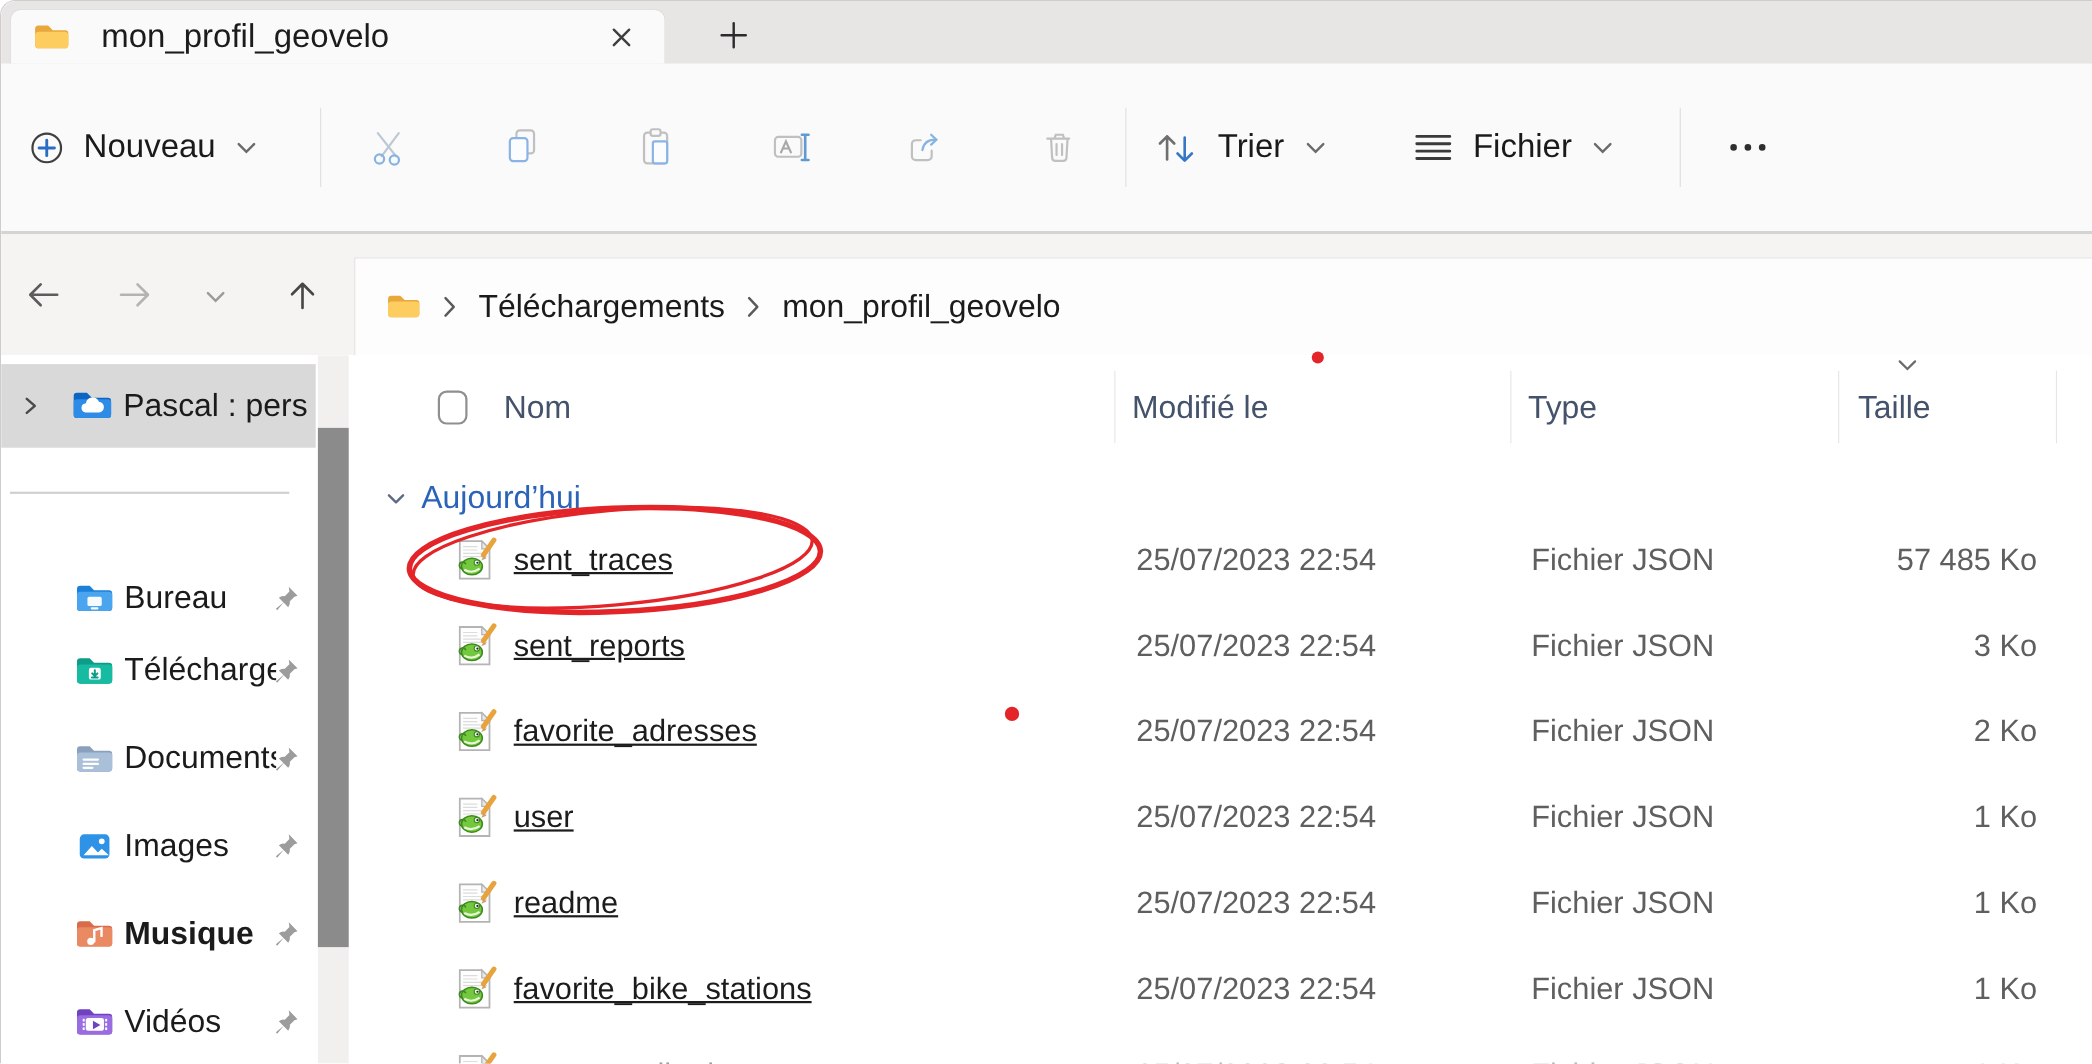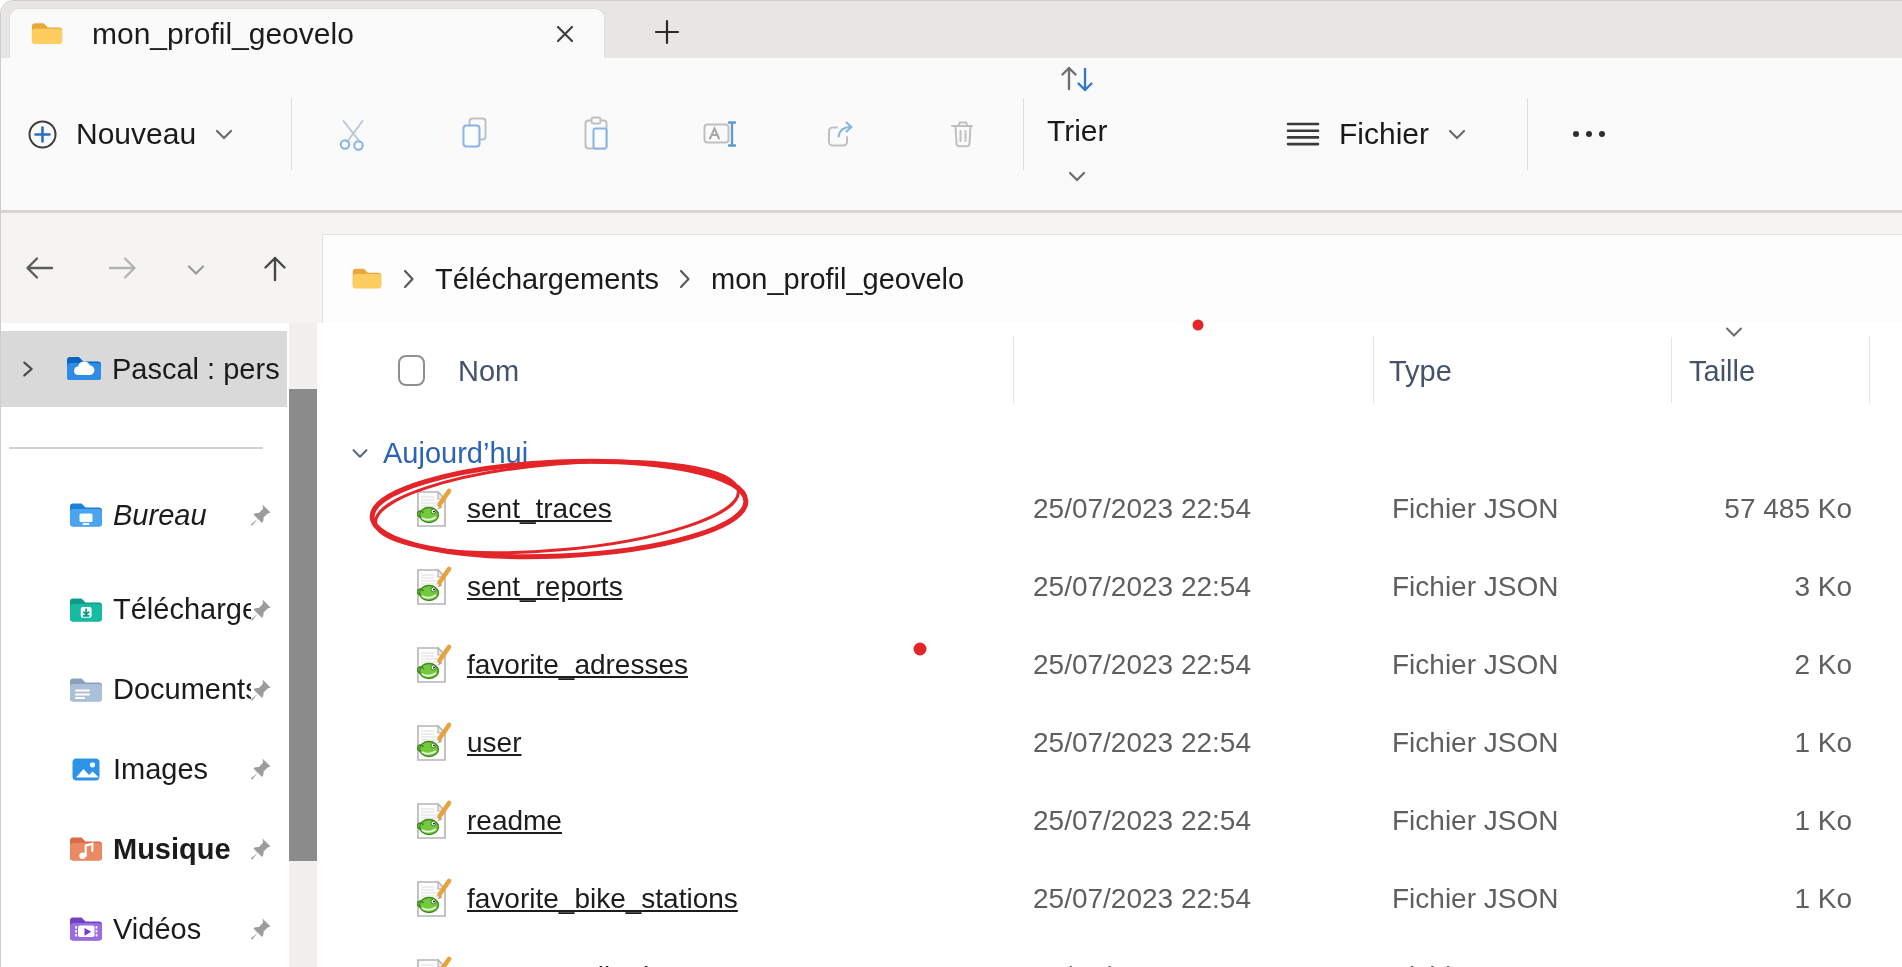--- a/index.html
+++ b/index.html
@@ -18,21 +18,21 @@
   .newtab{position:absolute;left:645px;top:12px;width:42px;height:38px;display:flex;align-items:center;justify-content:center;}
 
   
   .toolbar{position:absolute;left:0;top:57px;width:100%;height:152px;background:#fafafa;border-bottom:3px solid #d6d4d3;box-sizing:content-box;}
   .tb-group{position:absolute;top:0;height:152px;display:flex;align-items:center;}
   .tb-new{left:24px;gap:16px;}
   .tb-label{font-size:30px;color:#1a1a1a;white-space:nowrap;}
   .tb-sep{position:absolute;top:40px;width:1px;height:72px;background:#e0dedd;}
   .tb-tools{left:334px;gap:84px;}
   .tool-btn{width:38px;height:38px;}
-  .tb-sort{left:1046px;gap:16px;flex-direction:column;}
+  .tb-sort{left:1046px;gap:16px;}
   .tb-view{left:1282px;gap:16px;}
   .tb-more{left:1556px;width:64px;justify-content:center;}
 
   
   .navbar{position:absolute;left:0;top:212px;width:100%;height:110px;background:#f5f4f3;}
   .nav-btn{position:absolute;top:36px;width:38px;height:38px;}
   .addressbar{position:absolute;left:321px;top:21px;right:0;bottom:0;background:#fdfdfd;
               border-left:1px solid #e5e3e2;border-top:1px solid #e5e3e2;
               display:flex;align-items:center;padding-left:28px;gap:15px;}
   .crumb{font-size:29px;color:#1b1b1b;white-space:nowrap;}
@@ -269,21 +269,21 @@
           <svg width="38" height="38" viewBox="0 0 38 38">
               <path d="M2 10q0-3 3-3h9l4.5 4.5H33q3 0 3 3V27q0 3-3 3H5q-3 0-3-3z" fill="#0b66c3"></path>
               <rect x="2" y="13" width="34" height="17" rx="3" fill="#2e8be6"></rect>
               <path d="M12.5 25a4.3 4.3 0 0 1 .6-8.5 6.2 6.2 0 0 1 11.8-1.3 4.8 4.8 0 0 1-.7 9.8z" fill="#fff"></path>
             </svg>
         </span>
         <span class="s-label">Pascal : perso</span>
       </div>
       <div class="side-divider"></div>
       <div id="side-items">
-          <div class="side-item" style="top: 162px; font-style: italic;">
+          <div class="side-item" style="top: 191px;">
     <span class="s-icon">
               <svg width="36" height="36" viewBox="0 0 36 36">
                 <path d="M2 9.5q0-3 3-3h8.5l4 4H31q3 0 3 3v13q0 3-3 3H5q-3 0-3-3z" fill="#1a80d8"></path>
                 <rect x="2" y="12" width="32" height="17.5" rx="3" fill="#4ba5ee"></rect>
                 <rect x="11.5" y="16.5" width="13" height="8.5" rx="1.5" fill="#fff" opacity=".95"></rect>
                 <path d="M15.5 27h5" stroke="#fff" stroke-width="2" stroke-linecap="round"></path>
               </svg>
             </span>
     <span class="s-label">Bureau</span>
     <span class="s-pin">
@@ -378,20 +378,21 @@
   </div>
         </div>
       <div class="side-track"></div>
       <div class="side-thumb"></div>
     </div>
 
     <div class="list-header">
       <span class="hdr-checkbox"></span>
       <span class="hdr-label" style="left:127px">Nom</span>
       <span class="hdr-sep" style="left:682px"></span>
+      <span class="hdr-label" style="left:698px">Modifié le</span>
       <span class="hdr-sep" style="left:1042px"></span>
       <span class="hdr-label" style="left:1058px">Type</span>
       <span class="hdr-sep" style="left:1340px"></span>
       <span class="hdr-label" style="left:1358px">Taille</span>
       <span class="hdr-sort">
         <svg width="22" height="14" viewBox="0 0 22 14" fill="none" stroke="#6a6a6a" stroke-width="2" stroke-linecap="round">
             <path d="M4 3.5l7 7 7-7"></path>
           </svg>
       </span>
       <span class="hdr-sep" style="left:1538px"></span>

